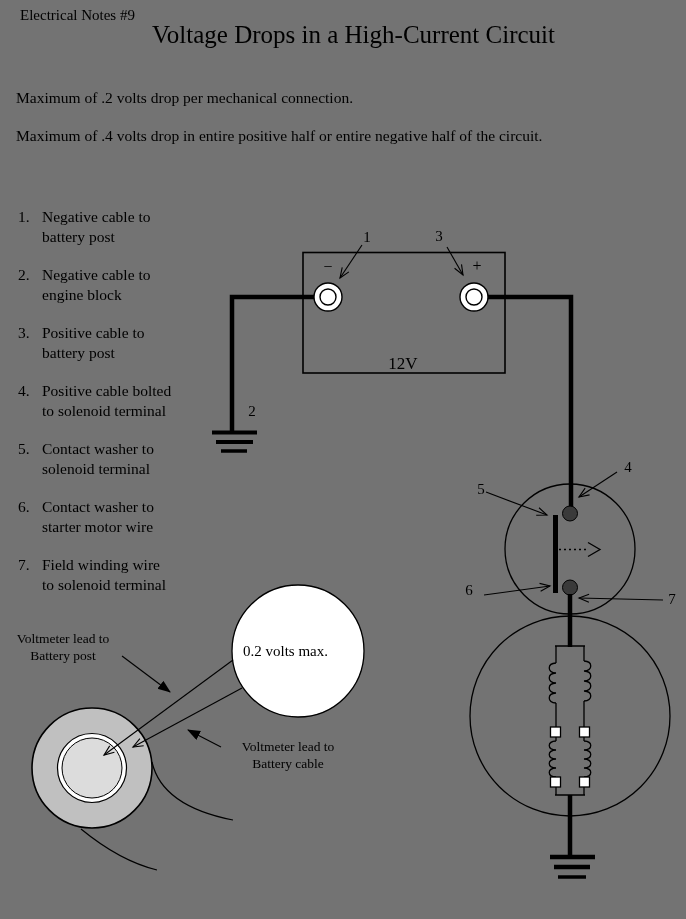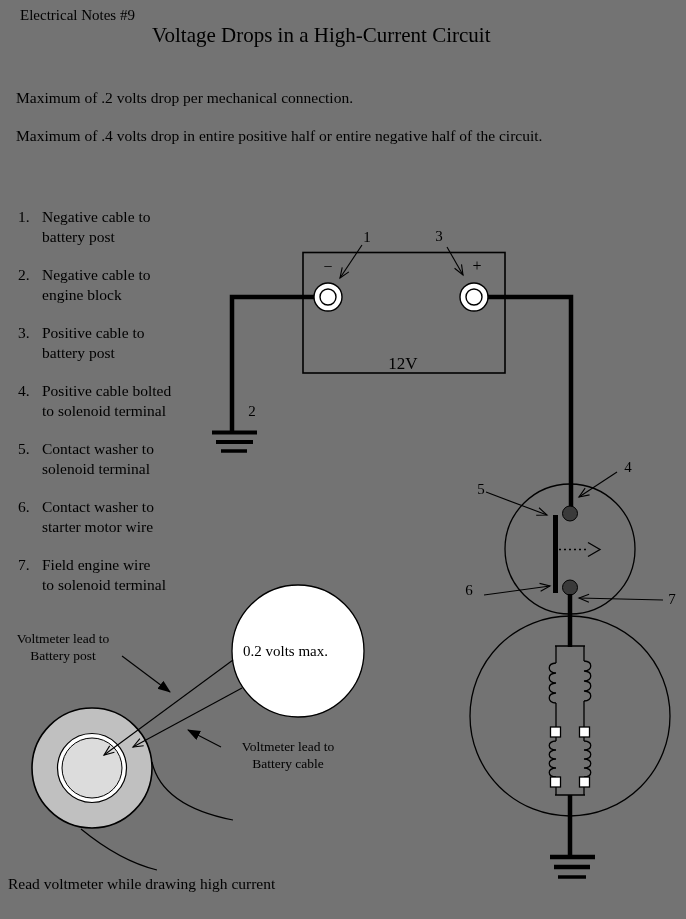--- a/index.html
+++ b/index.html
@@ -1,20 +1,20 @@
 <!DOCTYPE html>
 <html><head>
 <meta charset="utf-8">
 <style>
   html,body{margin:0;padding:0;background:#fff;}
   #canvas{position:relative;width:686px;height:919px;background:#737373;overflow:hidden;
           font-family:"Liberation Serif","DejaVu Serif",serif;color:#000;}
   #diagram-svg{position:absolute;left:0;top:0;}
   .t{position:absolute;white-space:pre-line;line-height:20px;font-size:15.5px;}
-  .title{font-size:21px;line-height:22px;}
+  .title{font-size:25px;line-height:22px;}
   .header-note{font-size:15px;}
   .list-num{position:absolute;font-size:15.5px;line-height:20px;}
   .list-text{position:absolute;font-size:15.5px;line-height:20px;white-space:pre-line;}
   .digit{position:absolute;font-size:15px;line-height:16px;width:14px;text-align:center;}
   .sign{position:absolute;font-size:16px;line-height:16px;width:16px;text-align:center;}
   .vlabel{position:absolute;font-size:13.5px;line-height:17px;text-align:center;white-space:pre-line;}
   .battv{position:absolute;font-size:17px;width:46px;text-align:center;}
   .vm{position:absolute;font-size:15px;width:110px;text-align:left;}
 </style>
 </head>
@@ -131,21 +131,21 @@
     <div class="list-num" style="left:18px;top:381px;">4.</div>
     <div class="list-text" style="left:42px;top:381px;">Positive cable bolted
 to solenoid terminal</div>
     <div class="list-num" style="left:18px;top:439px;">5.</div>
     <div class="list-text" style="left:42px;top:439px;">Contact washer to
 solenoid terminal</div>
     <div class="list-num" style="left:18px;top:497px;">6.</div>
     <div class="list-text" style="left:42px;top:497px;">Contact washer to
 starter motor wire</div>
     <div class="list-num" style="left:18px;top:555px;">7.</div>
-    <div class="list-text" style="left:42px;top:555px;">Field engine wire
+    <div class="list-text" style="left:42px;top:555px;">Field winding wire
 to solenoid terminal</div>
   </div>
 
   <div class="battv" style="left:380px;top:354px;">12V</div>
   <div class="sign" style="left:320px;top:259px;">−</div>
   <div class="sign" style="left:469px;top:258px;">+</div>
 
   <div class="digit" style="left:360px;top:229px;">1</div>
   <div class="digit" style="left:245px;top:403px;">2</div>
   <div class="digit" style="left:432px;top:228px;">3</div>
@@ -153,15 +153,14 @@
   <div class="digit" style="left:474px;top:481px;">5</div>
   <div class="digit" style="left:462px;top:582px;">6</div>
   <div class="digit" style="left:665px;top:591px;">7</div>
 
   <div class="vm" style="left:243px;top:643px;">0.2 volts max.</div>
   <div class="vlabel" style="left:10px;top:630px;width:106px;">Voltmeter lead to
 Battery post</div>
   <div class="vlabel" style="left:236px;top:738px;width:104px;">Voltmeter lead to
 Battery cable</div>
 
-  <div class="t" style="left:8px;top:874px;">Read voltmeter while drawing high current</div>
 
 </div>
 
 </body></html>

